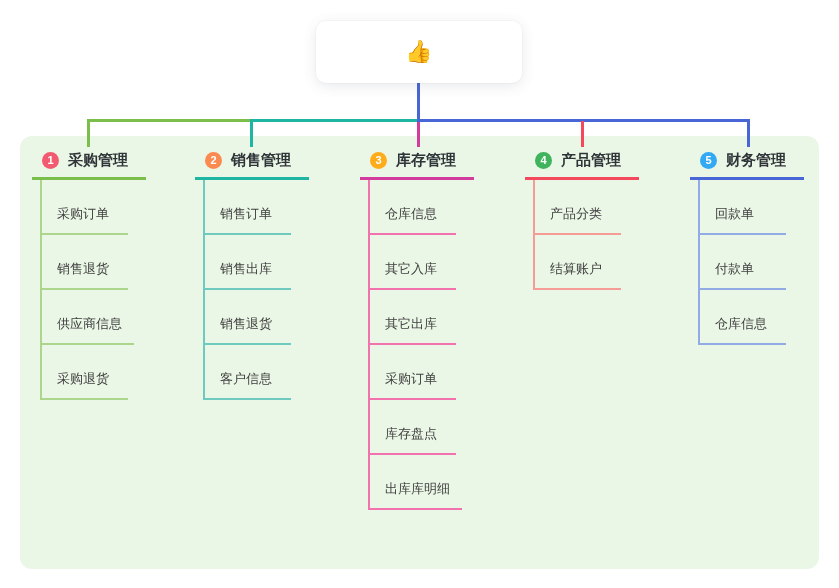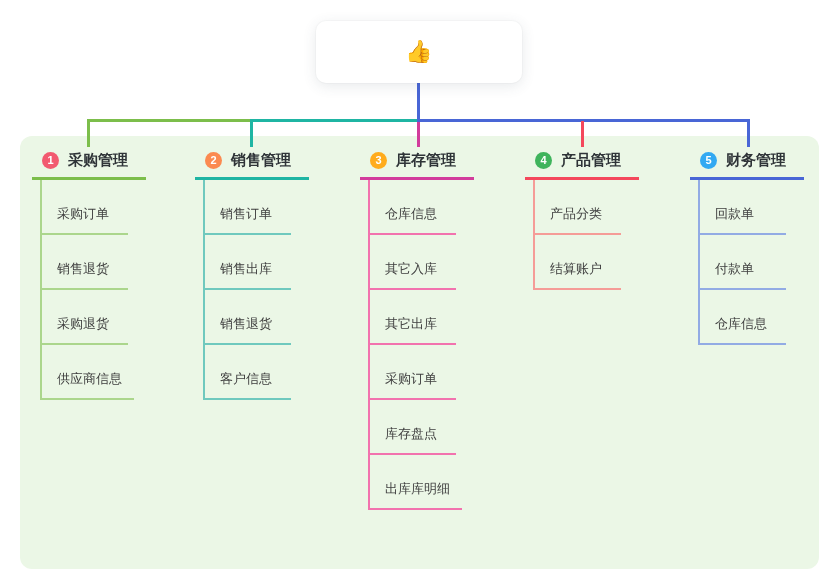--- a/index.html
+++ b/index.html
@@ -59,22 +59,22 @@
   </div>
 
   <div class="branch b0" style="--line: #7CBE4B; --light: #ABD68C; --badge: #F25A70;">
     <div class="branch-title">
       <span class="badge">1</span>
       <span>采购管理</span>
     </div>
     <div class="children">
       <div class="child">采购订单</div>
       <div class="child">销售退货</div>
+      <div class="child">供应商信息</div>
       <div class="child">采购退货</div>
-      <div class="child">供应商信息</div>
     </div>
   </div>
 
   <div class="branch b1" style="--line: #1FB5A3; --light: #6FC9BE; --badge: #FB8A50;">
     <div class="branch-title">
       <span class="badge">2</span>
       <span>销售管理</span>
     </div>
     <div class="children">
       <div class="child">销售订单</div>

